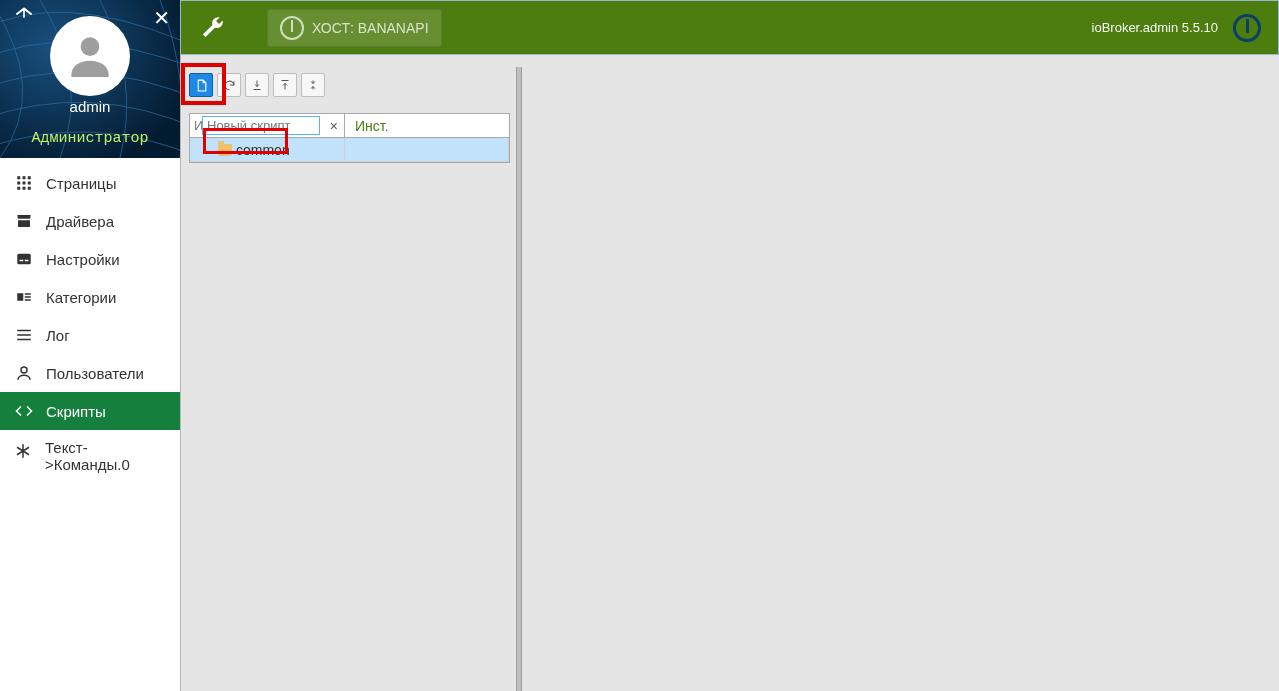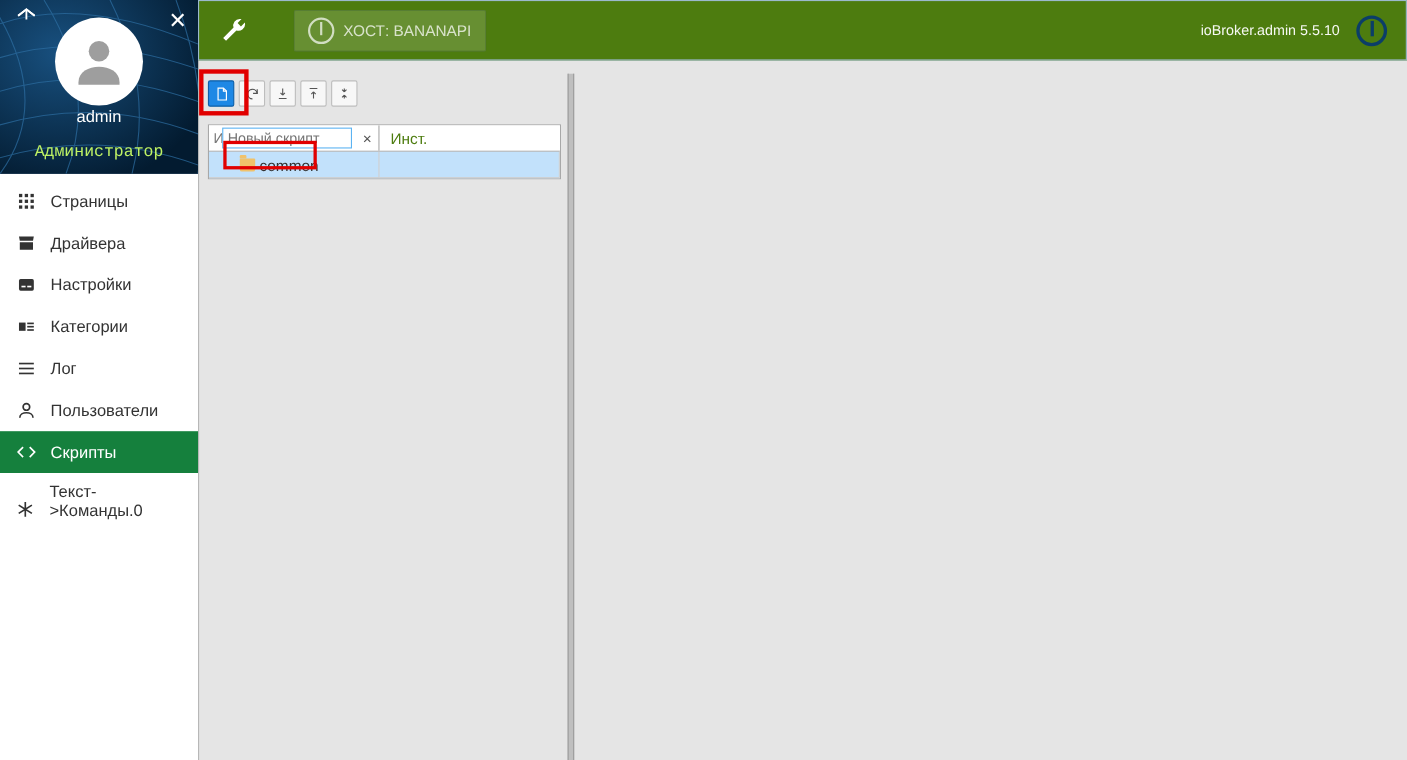--- a/index.html
+++ b/index.html
@@ -84,21 +84,21 @@
   .nav-item.active {
     background: #15803d;
     color: #fff;
   }
   .nav-item .nav-icon {
     width: 20px; height: 20px;
     display: inline-flex; align-items: center; justify-content: center;
     color: #333;
   }
   .nav-item.active .nav-icon { color: #fff; }
-  .nav-item.multiline { align-items: flex-end; }
+  .nav-item.multiline { align-items: flex-start; }
 
   
   .topbar {
     position: absolute;
     left: 180px; top: 0;
     right: 0;
     height: 55px;
     background: #4d7c0f;
     border: 1px solid #9bb9cd;
     display: flex;

